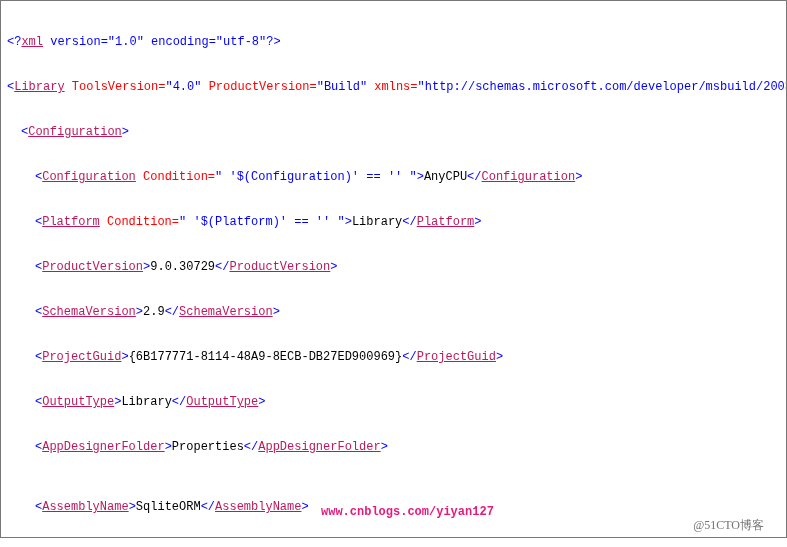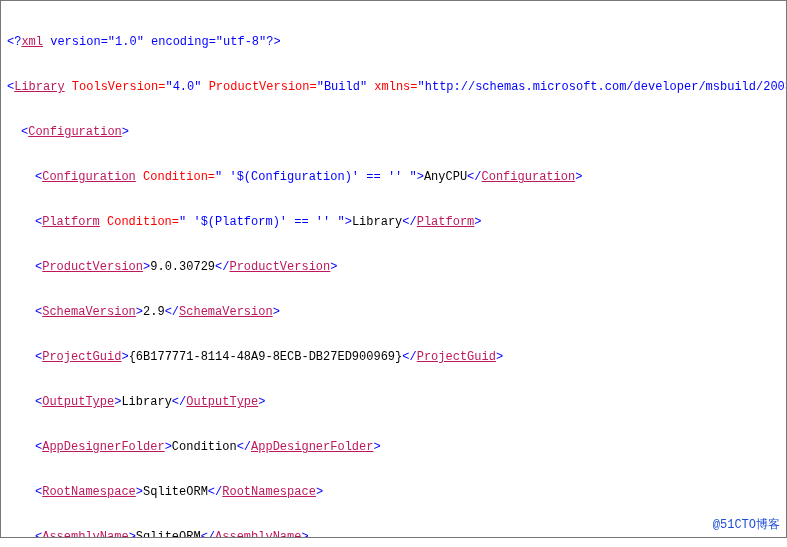--- a/index.html
+++ b/index.html
@@ -33,24 +33,24 @@
     position: absolute;
     left: 320px;
     top: 504px;
     color: #e21b7d;
     font-weight: bold;
     font-family: "SimSun","Courier New",monospace;
     pointer-events: none;
   }
   .watermark2 {
     position: absolute;
-    right: 6px;
+    right: 22px;
     bottom: 4px;
-    color: #1d4ed8;
-    font-family: Liberation Mono, monospace;
+    color: #737373;
+    font-family: Liberation Serif, serif;
     font-size: 12px;
     pointer-events: none;
   }
 </style>
 </head>
 <body>
 
 <div class="editor">
 
 <div class="line i0"><span class="t-blue">&lt;?</span><span class="t-brown">xml</span><span class="t-blue"> version="1.0" encoding="utf-8"</span><span class="t-blue">?&gt;</span></div>
@@ -64,23 +64,22 @@
 <div class="line i2"><span class="t-blue">&lt;</span><span class="t-brown">Platform</span><span class="t-red"> Condition=</span><span class="t-blue">" '$(Platform)' == '' "</span><span class="t-blue">&gt;</span><span class="t-black">Library</span><span class="t-blue">&lt;/</span><span class="t-brown">Platform</span><span class="t-blue">&gt;</span></div>
 
 <div class="line i2"><span class="t-blue">&lt;</span><span class="t-brown">ProductVersion</span><span class="t-blue">&gt;</span><span class="t-black">9.0.30729</span><span class="t-blue">&lt;/</span><span class="t-brown">ProductVersion</span><span class="t-blue">&gt;</span></div>
 
 <div class="line i2"><span class="t-blue">&lt;</span><span class="t-brown">SchemaVersion</span><span class="t-blue">&gt;</span><span class="t-black">2.9</span><span class="t-blue">&lt;/</span><span class="t-brown">SchemaVersion</span><span class="t-blue">&gt;</span></div>
 
 <div class="line i2"><span class="t-blue">&lt;</span><span class="t-brown">ProjectGuid</span><span class="t-blue">&gt;</span><span class="t-black">{6B177771-8114-48A9-8ECB-DB27ED900969}</span><span class="t-blue">&lt;/</span><span class="t-brown">ProjectGuid</span><span class="t-blue">&gt;</span></div>
 
 <div class="line i2"><span class="t-blue">&lt;</span><span class="t-brown">OutputType</span><span class="t-blue">&gt;</span><span class="t-black">Library</span><span class="t-blue">&lt;/</span><span class="t-brown">OutputType</span><span class="t-blue">&gt;</span></div>
 
-<div class="line i2"><span class="t-blue">&lt;</span><span class="t-brown">AppDesignerFolder</span><span class="t-blue">&gt;</span><span class="t-black">Condition</span><span class="t-blue">&lt;/</span><span class="t-brown">AppDesignerFolder</span><span class="t-blue">&gt;</span></div>
+<div class="line i2"><span class="t-blue">&lt;</span><span class="t-brown">AppDesignerFolder</span><span class="t-blue">&gt;</span><span class="t-black">Properties</span><span class="t-blue">&lt;/</span><span class="t-brown">AppDesignerFolder</span><span class="t-blue">&gt;</span></div>
 
-<div class="line i2"><span class="t-blue">&lt;</span><span class="t-brown">RootNamespace</span><span class="t-blue">&gt;</span><span class="t-black">SqliteORM</span><span class="t-blue">&lt;/</span><span class="t-brown">RootNamespace</span><span class="t-blue">&gt;</span></div>
 
 <div class="line i2"><span class="t-blue">&lt;</span><span class="t-brown">AssemblyName</span><span class="t-blue">&gt;</span><span class="t-black">SqliteORM</span><span class="t-blue">&lt;/</span><span class="t-brown">AssemblyName</span><span class="t-blue">&gt;</span></div>
 
 
 
 
 
 
 
 
@@ -111,15 +110,16 @@
 
 
 
 
 
 
 
 
 
 
+<div class="watermark1">www.cnblogs.com/yiyan127</div>
 <div class="watermark2">@51CTO博客</div>
 
 </div>
 
 </body></html>

